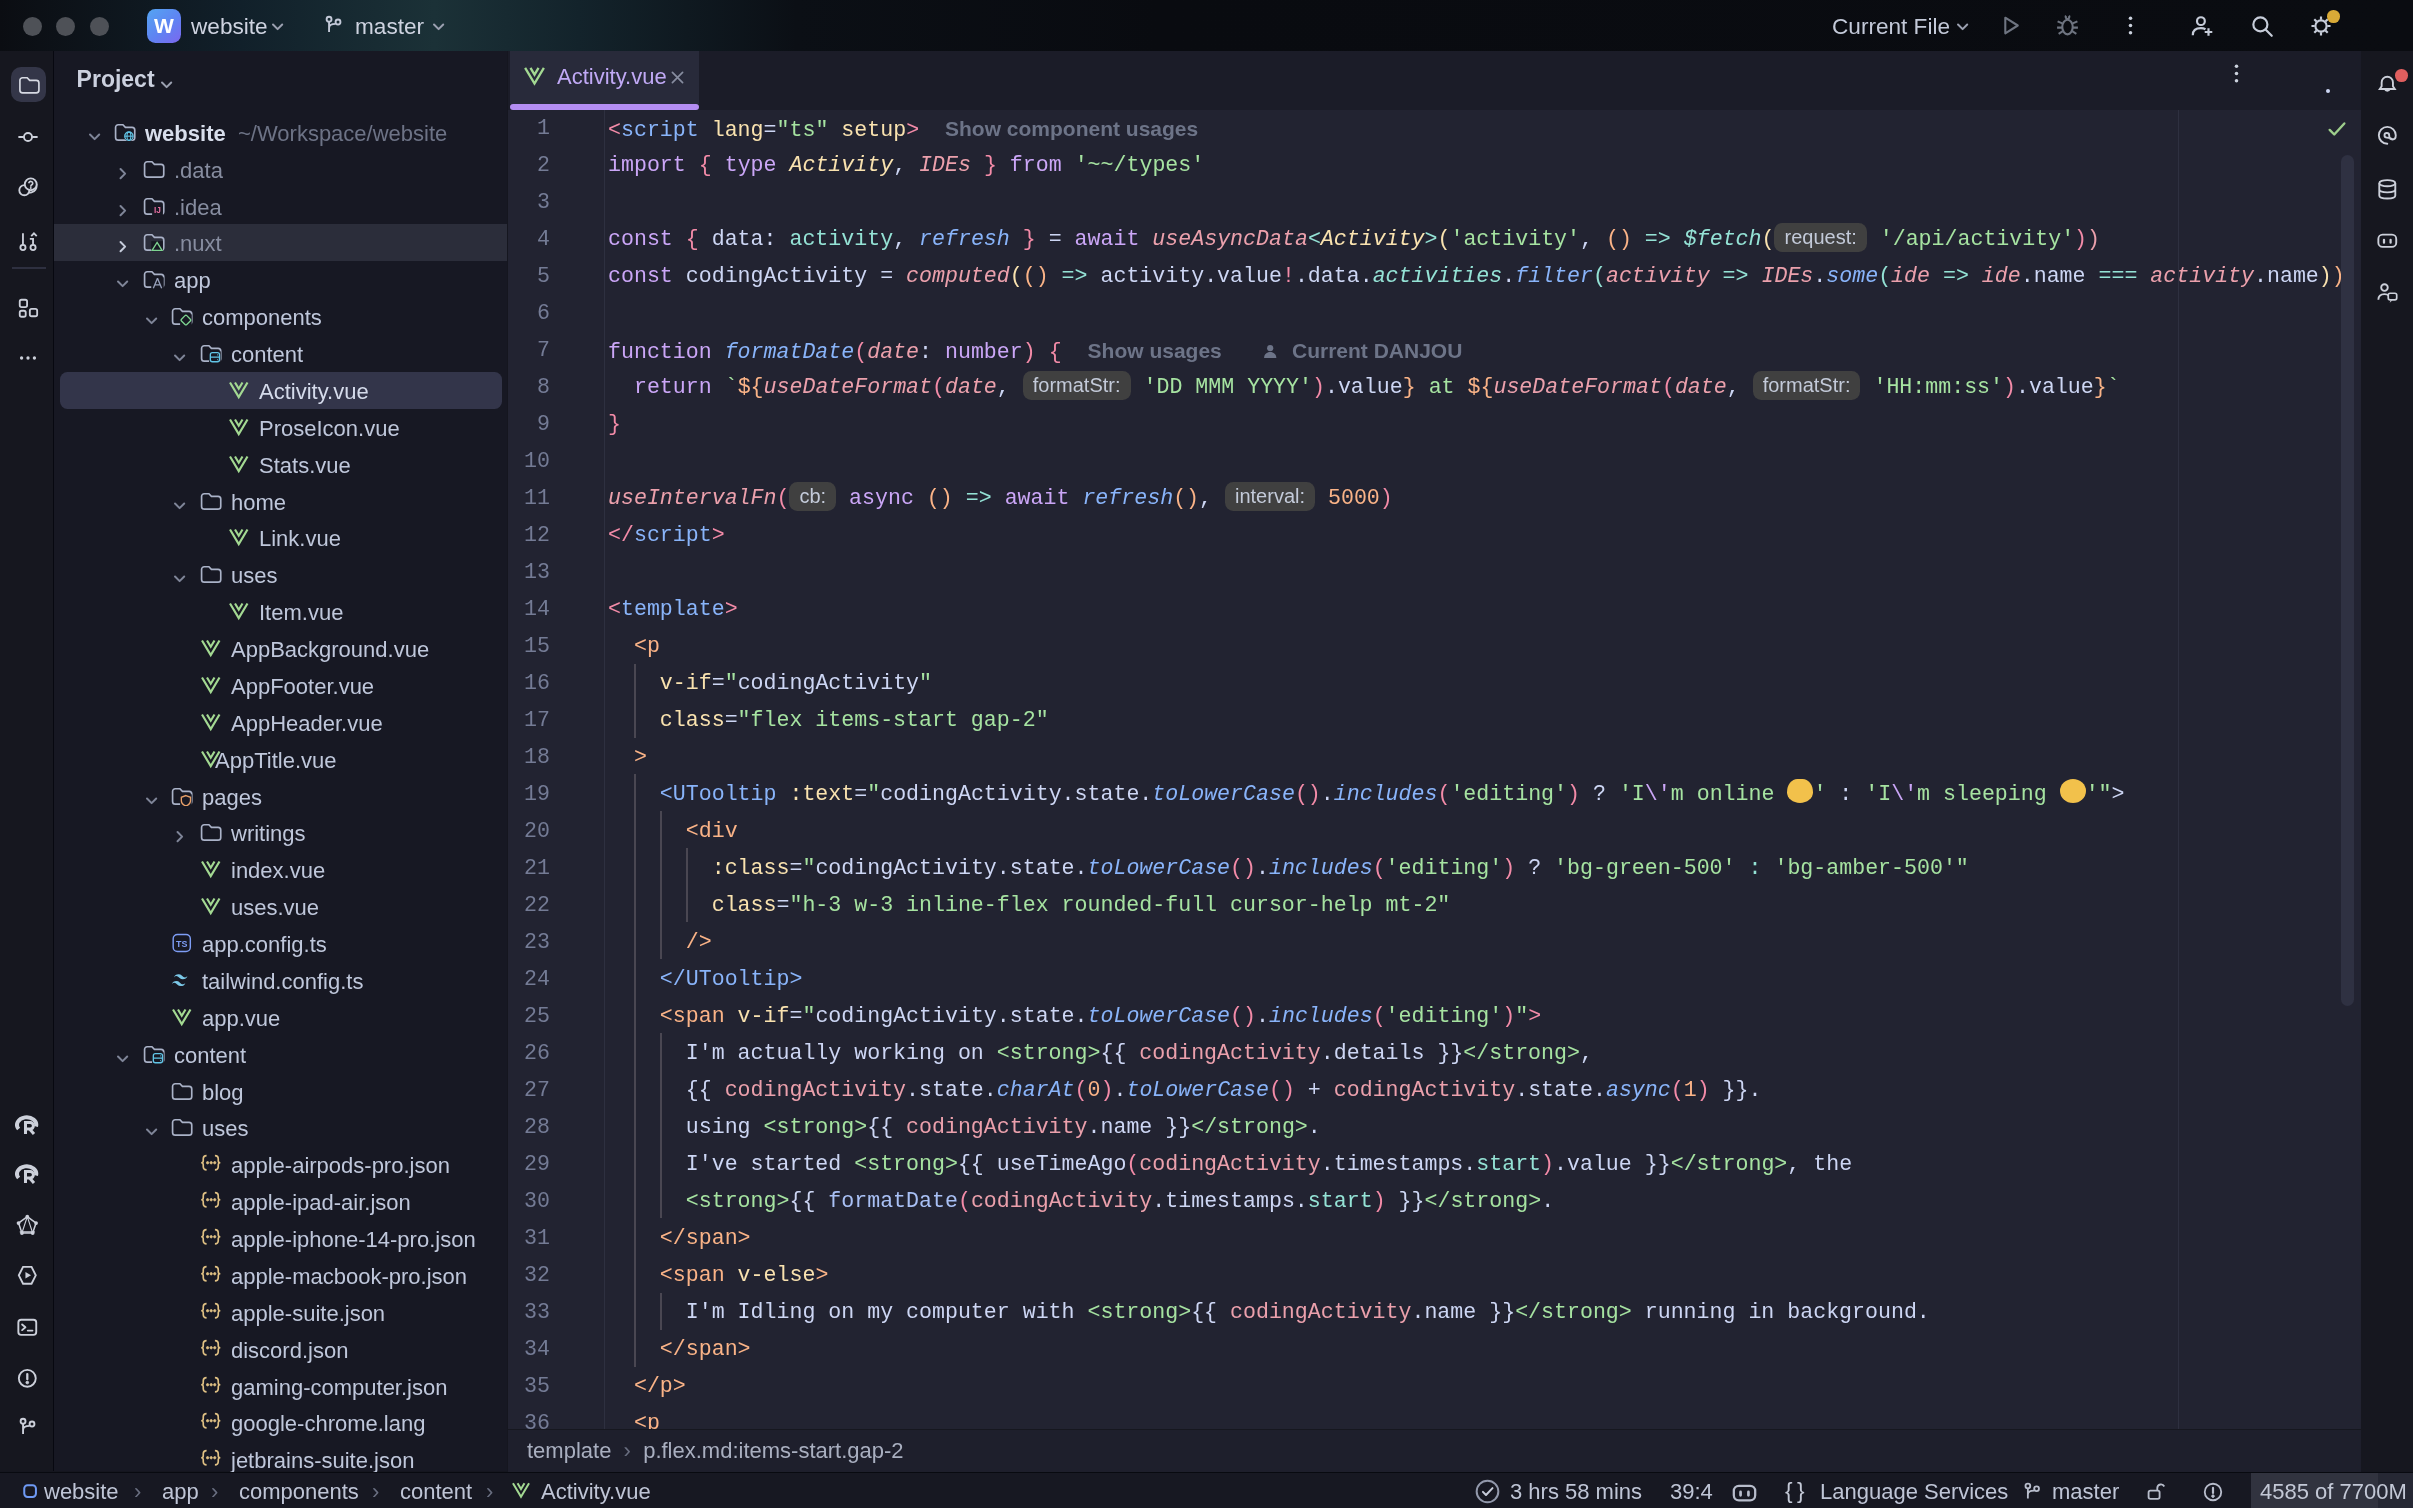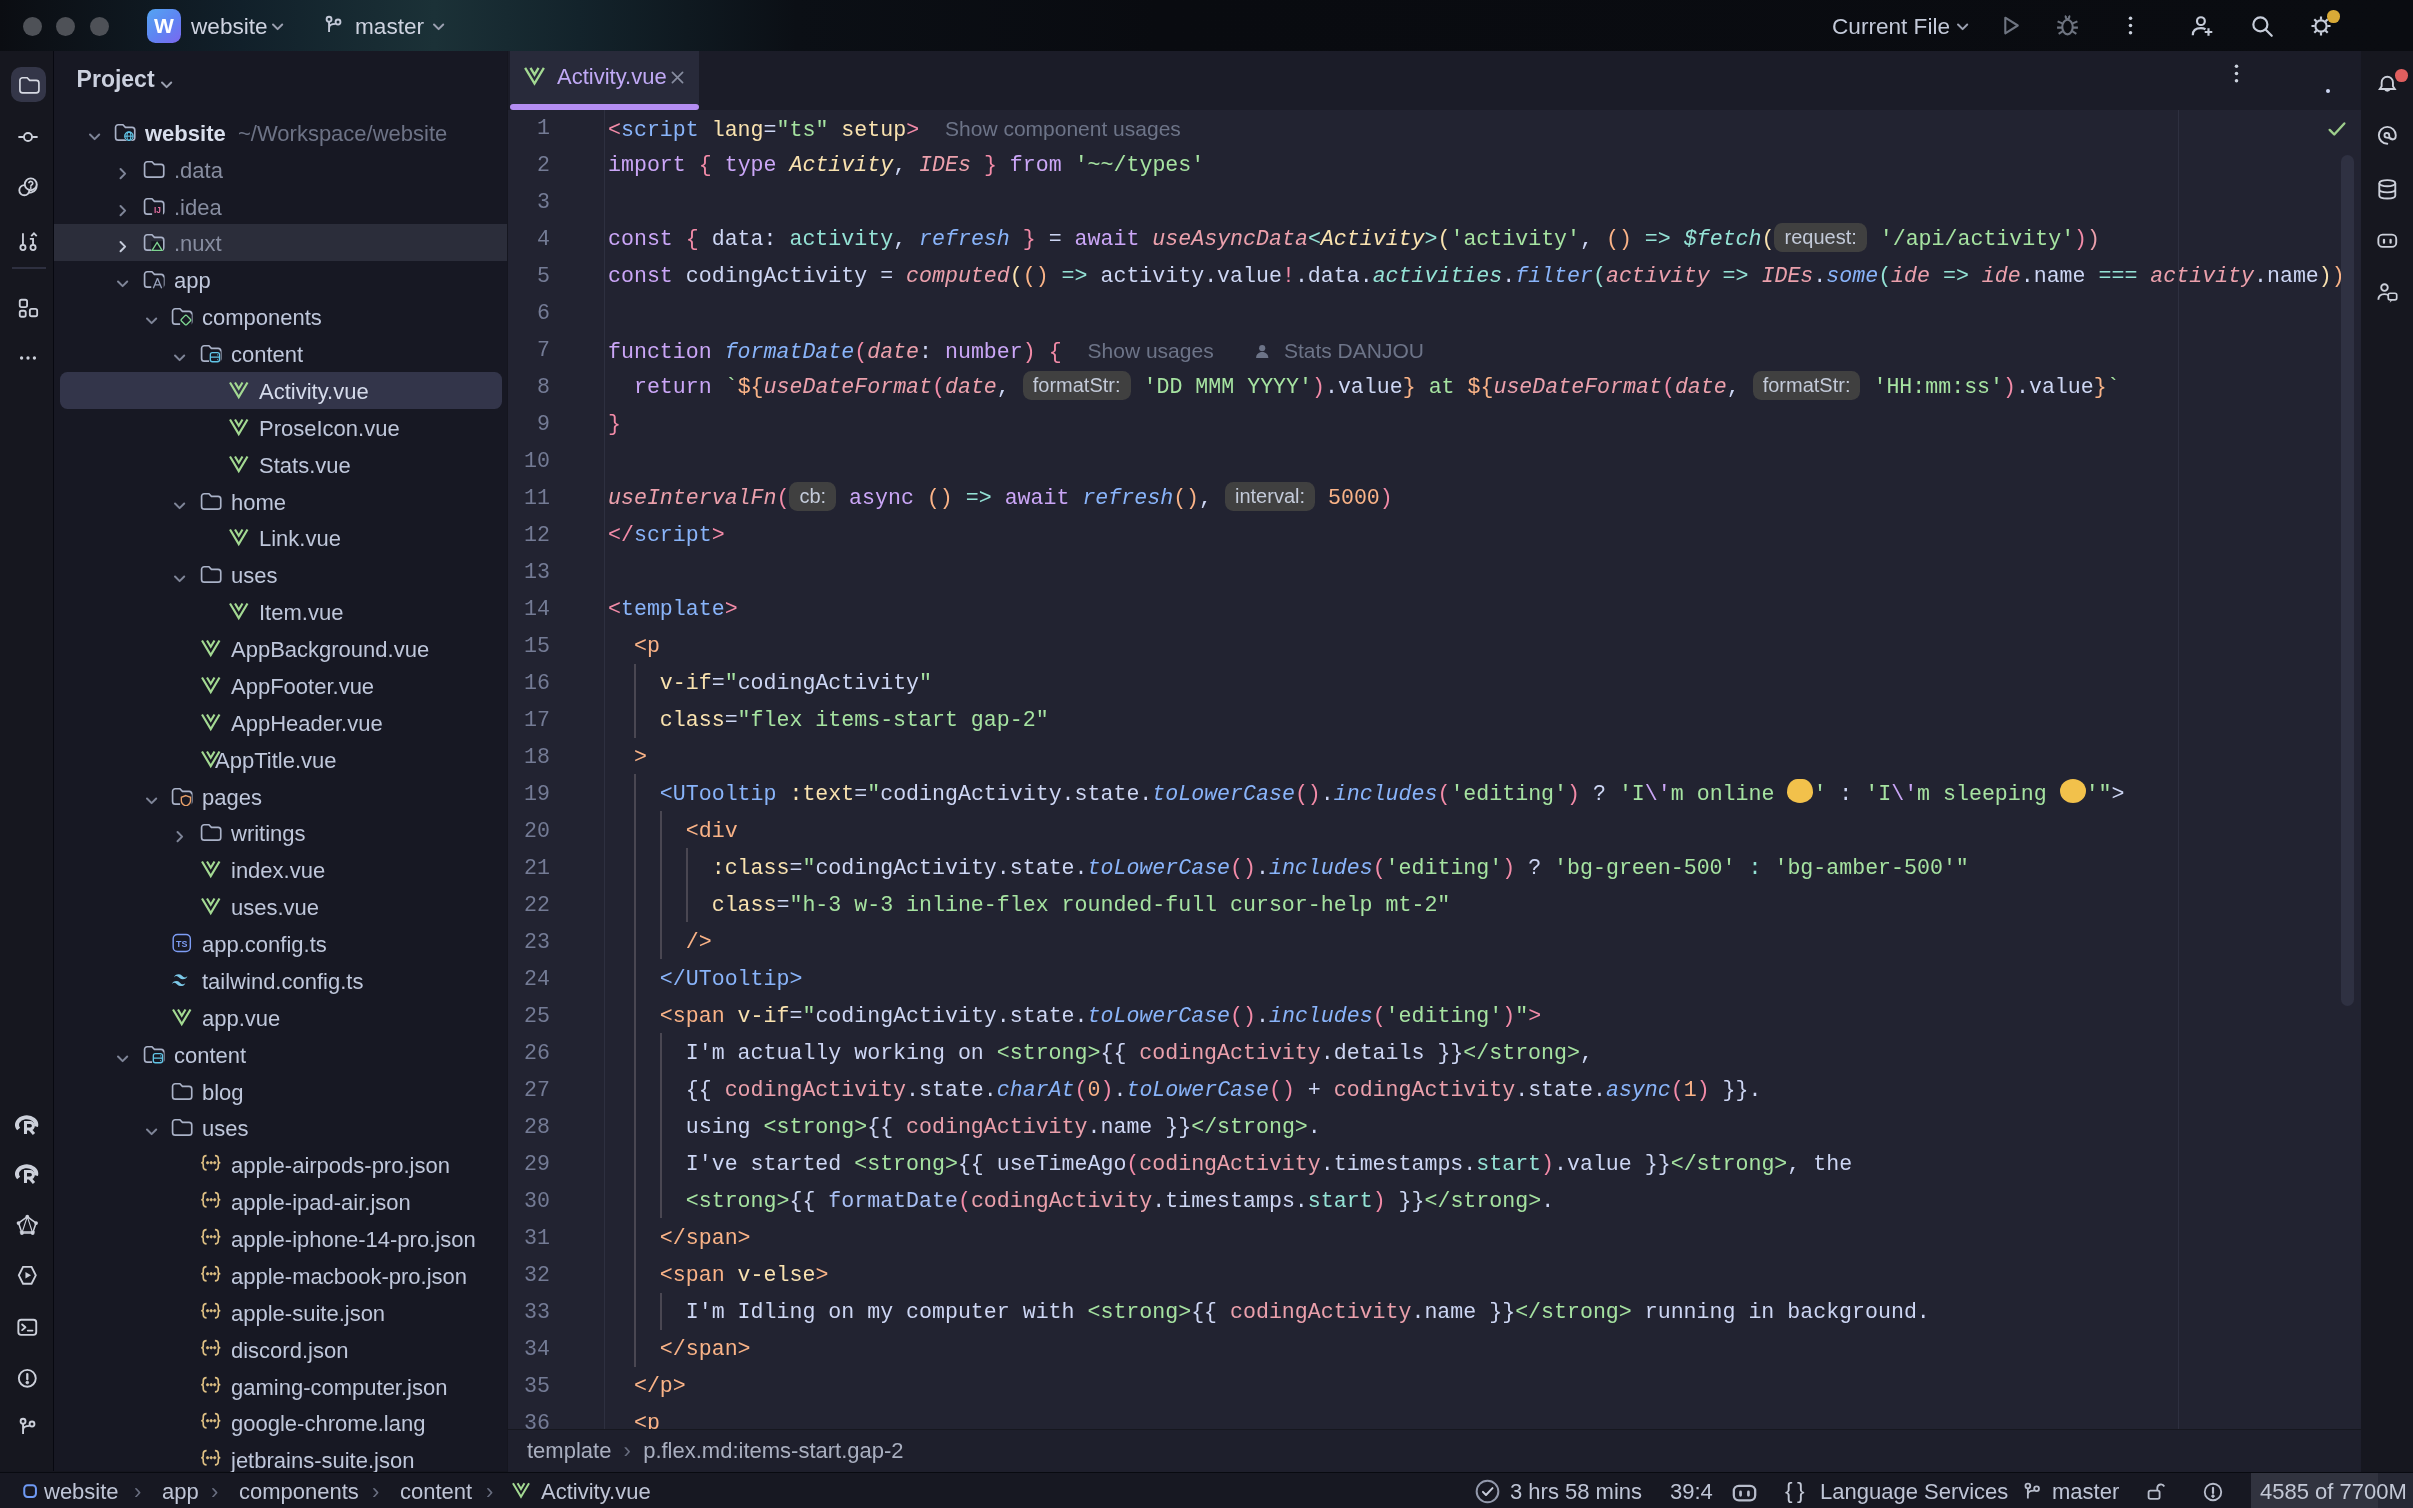--- a/index.html
+++ b/index.html
@@ -65,21 +65,21 @@
   .fn { color:#eba0ac; font-style:italic; }  
   .ti { color:#94e2d5; font-style:italic; }
   .lb { color:#a9c0f5; }
   .it { font-style:italic; }
   .chip { display:inline-block; background:#404040; color:#c3cad9; border-radius:8.4px;
     font-family:"Liberation Sans", sans-serif; font-size:20px; line-height:28px; height:28.5px;
     padding:0 10px; vertical-align:middle; position:relative; top:-1.7px; }
   .emoji { display:inline-block; width:26px; height:24px; vertical-align:-3.4px; }
   .wave { background:#f2c14b; border-radius:40% 40% 50% 50% / 55% 55% 45% 45%; }
   .sleep { background:#f2c14b; border-radius:50%; }
-  .hint { color:#6d7488; font-family:"Liberation Sans", sans-serif; font-size:21px; }
+  .hint { color:#6d7488; font-family:"Liberation Sans", sans-serif; font-size:21px;font-weight:bold; }
 
   
   #statusbar { position:absolute; left:0; top:1472px; width:2413px; height:36px; background:#171822; border-top:0.8px solid #080a10; font-size:22px; color:#bfc5d6; }
   .sbc { color:#696e80; }
 </style>
 </head>
 <body>
 
 <svg width="0" height="0" style="position:absolute">
   <defs>
@@ -668,21 +668,21 @@
   <div id="code">
 <div><span class="r">&lt;</span><span class="b">script</span> <span class="y">lang</span>=<span class="g">"ts"</span> <span class="y">setup</span><span class="r">&gt;</span>  <span class="hint">Show component usages</span></div>
 <div><span class="k">import</span> <span class="r">{</span> <span class="k">type</span> <span class="y it">Activity</span>, <span class="mr">IDEs</span> <span class="r">}</span> <span class="k">from</span> <span class="g">'~~/types'</span></div>
 <div></div>
 <div><span class="k">const</span> <span class="r">{</span> data: <span class="t">activity</span>, <span class="bi">refresh</span> <span class="r">}</span> = <span class="k">await</span> <span class="fn">useAsyncData</span><span class="t">&lt;</span><span class="y it">Activity</span><span class="t">&gt;</span><span class="y">(</span><span class="g">'activity'</span>, <span class="pe">()</span> <span class="t">=&gt;</span> <span class="ti">$fetch</span><span class="y">(</span><span class="chip">request:</span> <span class="g">'/api/activity'</span><span class="r">)</span><span class="ro">)</span></div>
 <div><span class="k">const</span> codingActivity = <span class="fn">computed</span><span class="y">(</span><span class="pe">()</span> <span class="t">=&gt;</span> activity.value<span class="r">!</span>.data.<span class="ti">activities</span>.<span class="bi">filter</span><span class="t">(</span><span class="mr">activity</span> <span class="t">=&gt;</span> <span class="mr">IDEs</span>.<span class="bi">some</span><span class="t">(</span><span class="mr">ide</span> <span class="t">=&gt;</span> <span class="mr">ide</span>.name <span class="t">===</span> <span class="mr">activity</span>.name<span class="y">)</span><span class="pe">)</span></div>
 <div></div>
 <div><span class="k">function</span> <span class="bi">formatDate</span><span class="r">(</span><span class="mr">date</span>: <span class="k">number</span><span class="r">)</span> <span class="r">{</span>  <span class="hint">Show usages</span>   <svg width="18.4" height="18.4" viewBox="0 0 24 24" style="vertical-align:-2.5px">
           <circle cx="12" cy="8" r="4" fill="#6d7488"></circle>
           <path d="M4 21c0-5 3.5-8 8-8s8 3 8 8z" fill="#6d7488"></path>
-        </svg> <span class="hint">Stats DANJOU</span></div>
+        </svg> <span class="hint">Current DANJOU</span></div>
 <div>  <span class="k">return</span> <span class="g">`</span><span class="pe">${</span><span class="fn">useDateFormat</span><span class="r">(</span><span class="mr">date</span>, <span class="chip">formatStr:</span> <span class="g">'DD MMM YYYY'</span><span class="r">)</span>.value<span class="pe">}</span><span class="g"> at </span><span class="pe">${</span><span class="fn">useDateFormat</span><span class="r">(</span><span class="mr">date</span>, <span class="chip">formatStr:</span> <span class="g">'HH:mm:ss'</span><span class="r">)</span>.value<span class="pe">}</span><span class="g">`</span></div>
 <div><span class="r">}</span></div>
 <div></div>
 <div><span class="fn">useIntervalFn</span><span class="r">(</span><span class="chip">cb:</span> <span class="k">async</span> <span class="pe">()</span> <span class="t">=&gt;</span> <span class="k">await</span> <span class="bi">refresh</span><span class="pe">()</span>, <span class="chip">interval:</span> <span class="pe">5000</span><span class="r">)</span></div>
 <div><span class="r">&lt;/</span><span class="b">script</span><span class="r">&gt;</span></div>
 <div></div>
 <div><span class="r">&lt;</span><span class="b">template</span><span class="r">&gt;</span></div>
 <div>  <span class="pe">&lt;p</span></div>
 <div>    <span class="y">v-if</span>=<span class="g">"</span>codingActivity<span class="g">"</span></div>
 <div>    <span class="y">class</span>=<span class="g">"flex items-start gap-2"</span></div>

